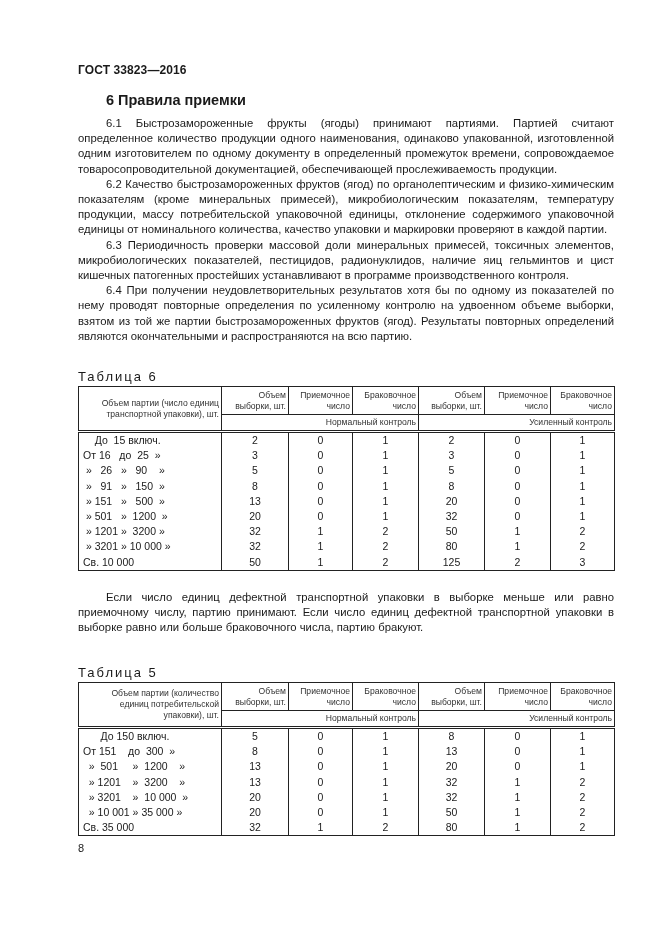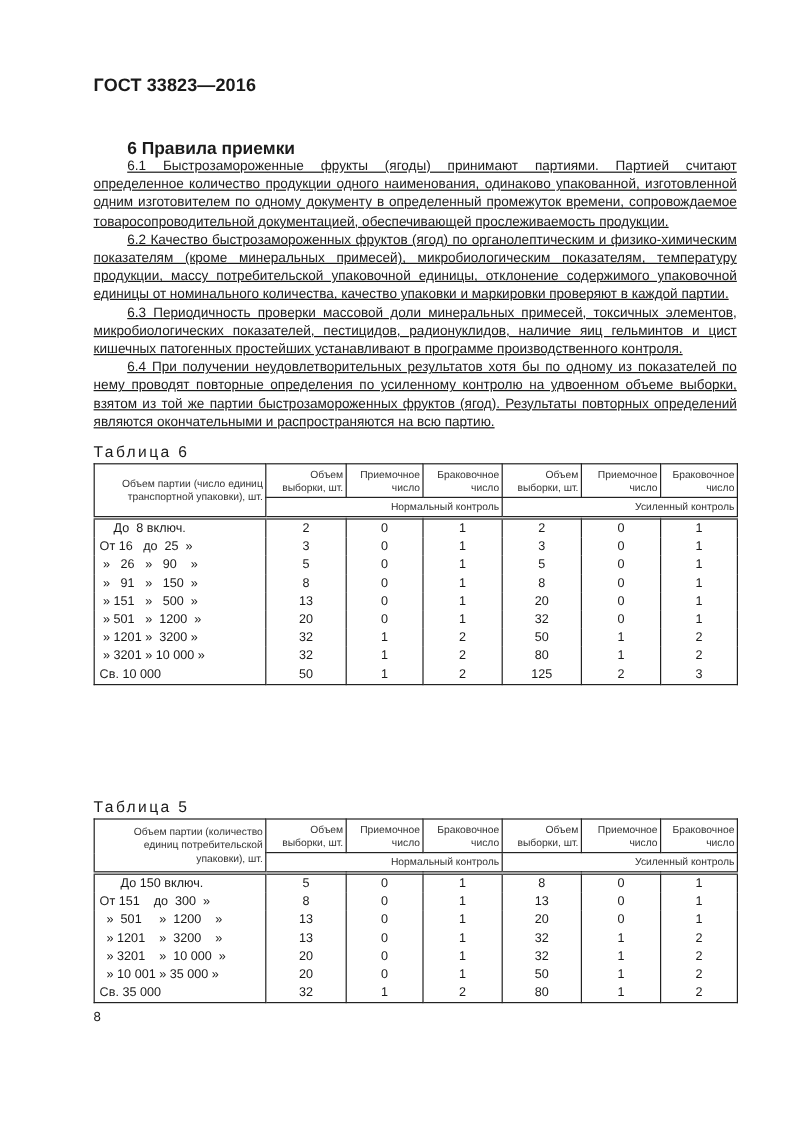--- a/index.html
+++ b/index.html
@@ -1,38 +1,38 @@
 <!DOCTYPE html>
 <html><head>
   <meta charset="utf-8">
   <style>
     html, body { margin: 0; padding: 0; background: #ffffff; }
     body { width: 661px; height: 935px; position: relative; overflow: hidden;
            font-family: "Liberation Sans", "DejaVu Sans", sans-serif; color: #1a1a1a; }
-    .doc-header { position: absolute; left: 78px; top: 63px; font-size: 15px; font-weight: bold; letter-spacing: 0.1px; }
-    .section-title { position: absolute; left: 106px; top: 92px; font-size: 14.5px; font-weight: bold; margin-top: 24px; }
+    .doc-header { position: absolute; left: 78px; top: 63px; font-size: 12px; font-weight: bold; letter-spacing: 0.1px; }
+    .section-title { position: absolute; left: 106px; top: 92px; font-size: 14.5px; font-weight: bold; }
     .text-block { position: absolute; left: 78px; width: 536px; font-size: 11.3px; line-height: 15.2px; text-align: justify; }
     .text-block p { margin: 0; text-indent: 28px; }
     .table-caption { position: absolute; left: 78px; font-size: 13px; letter-spacing: 2px; }
     table.gost { position: absolute; left: 78px; width: 536px; border-collapse: collapse; table-layout: fixed; font-size: 10.5px; }
     table.gost th { font-weight: normal; font-size: 8.6px; color: #333; line-height: 11px; border: 1px solid #222; padding: 2px 2px; text-align: right; vertical-align: middle; }
     table.gost thead tr:last-child th { border-bottom: 3px double #222; }
     table.gost thead th.rowspan-head { border-bottom: 3px double #222; }
     table.gost td { border-left: 1px solid #222; border-right: 1px solid #222; padding: 0 3px; height: 15.2px; text-align: center; vertical-align: middle; line-height: 15px; }
     table.gost tbody tr:last-child td { border-bottom: 1px solid #222; }
     table.gost td.range { text-align: left; white-space: pre; padding-left: 4px; }
     .page-number { position: absolute; left: 78px; top: 842px; font-size: 11px; }
   </style>
 </head>
 <body>
 
 <div class="doc-header">ГОСТ 33823—2016</div>
 <div class="section-title">6 Правила приемки</div>
 
-<div class="text-block" style="top:132px;text-decoration:underline;">
+<div class="text-block" style="top:116px;">
   <p>6.1 Быстрозамороженные фрукты (ягоды) принимают партиями. Партией считают определенное количество продукции одного наименования, одинаково упакованной, изготовленной одним изготовителем по одному документу в определенный промежуток времени, сопровождаемое товаросопроводительной документацией, обеспечивающей прослеживаемость продукции.</p>
   <p>6.2 Качество быстрозамороженных фруктов (ягод) по органолептическим и физико-химическим показателям (кроме минеральных примесей), микробиологическим показателям, температуру продукции, массу потребительской упаковочной единицы, отклонение содержимого упаковочной единицы от номинального количества, качество упаковки и маркировки проверяют в каждой партии.</p>
   <p>6.3 Периодичность проверки массовой доли минеральных примесей, токсичных элементов, микробиологических показателей, пестицидов, радионуклидов, наличие яиц гельминтов и цист кишечных патогенных простейших устанавливают в программе производственного контроля.</p>
   <p>6.4 При получении неудовлетворительных результатов хотя бы по одному из показателей по нему проводят повторные определения по усиленному контролю на удвоенном объеме выборки, взятом из той же партии быстрозамороженных фруктов (ягод). Результаты повторных определений являются окончательными и распространяются на всю партию.</p>
 </div>
 
 <div class="table-caption" style="top:369px;">Таблица 6</div>
 
 <table class="gost" style="top:386px;">
   <colgroup>
@@ -54,21 +54,21 @@
       <th>Приемочное число</th>
       <th>Браковочное число</th>
     </tr>
     <tr style="height:14px;">
       <th colspan="3">Нормальный контроль</th>
       <th colspan="3">Усиленный контроль</th>
     </tr>
   </thead>
   <tbody>
     <tr>
-        <td class="range">    До  8 включ.</td>
+        <td class="range">    До  15 включ.</td>
         <td>2</td>
         <td>0</td>
         <td>1</td>
         <td>2</td>
         <td>0</td>
         <td>1</td>
       </tr>
     <tr>
         <td class="range">От 16   до  25  »</td>
         <td>3</td>
@@ -138,20 +138,21 @@
         <td>1</td>
         <td>2</td>
         <td>125</td>
         <td>2</td>
         <td>3</td>
       </tr>
   </tbody>
 </table>
 
 <div class="text-block" style="top:590px;">
+  <p>Если число единиц дефектной транспортной упаковки в выборке меньше или равно приемочному числу, партию принимают. Если число единиц дефектной транспортной упаковки в выборке равно или больше браковочного числа, партию бракуют.</p>
 </div>
 
 <div class="table-caption" style="top:665px;">Таблица 5</div>
 
 <table class="gost" style="top:682px;">
   <colgroup>
     <col style="width:143px">
       <col style="width:67px">
       <col style="width:64px">
       <col style="width:66px">

